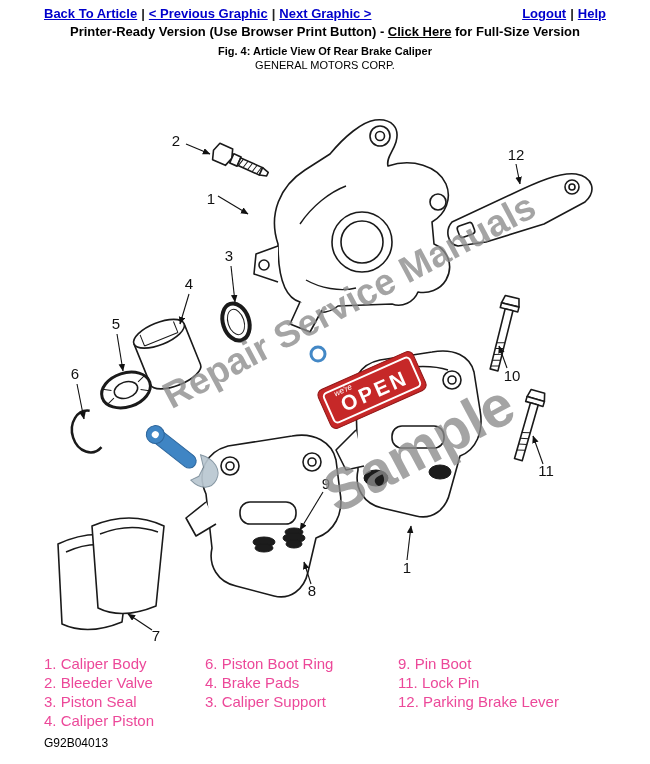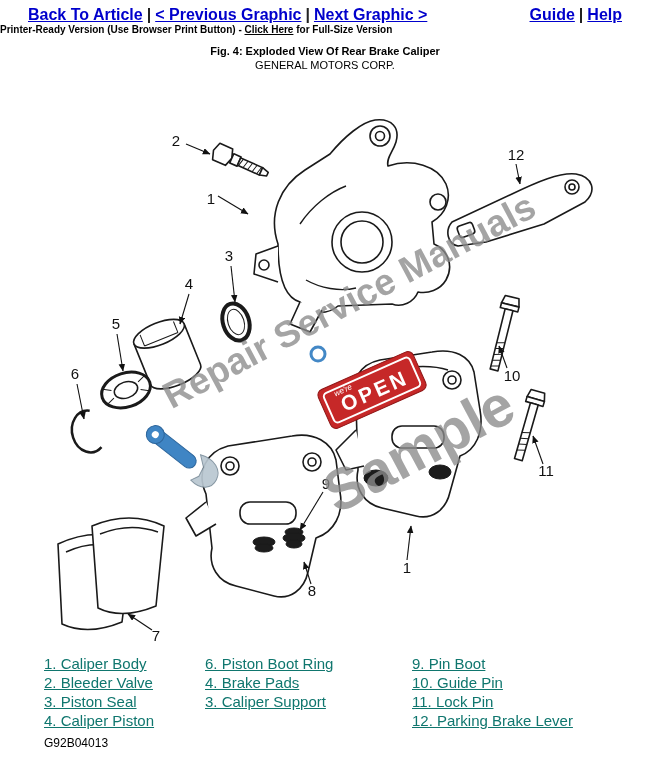--- a/index.html
+++ b/index.html
@@ -1,75 +1,75 @@
 <!DOCTYPE html>
 <html><head>
 <meta charset="utf-8">
 <style>
   html,body { margin:0; padding:0; }
   body {
     width:650px; height:764px; position:relative; overflow:hidden;
     background:#ffffff; font-family:"Liberation Sans", sans-serif; color:#000;
   }
   .nav {
-    position:absolute; top:6px; left:0; right:0; padding:0 28px;
+    position:absolute; top:6px; left:0; right:0; padding:0 44px;
     display:flex; justify-content:space-between;
-    font-size:16px; font-weight:bold;
+    font-size:13px; font-weight:bold;
   }
   .nav a { color:#0000cc; text-decoration:underline; cursor:pointer; }
   .sep { color:#222; margin:0 4px; font-weight:bold; }
   .subheader {
-    position:absolute; top:24px; left:0; width:100%; text-align:left;
-    font-size:10px; font-weight:600;
+    position:absolute; top:24px; left:0; width:100%; text-align:center;
+    font-size:13px; font-weight:600;
   }
   .subheader a { color:#000; text-decoration:underline; cursor:pointer; }
   .figcaption {
     position:absolute; top:45px; left:0; width:100%; text-align:center;
     font-size:11px; font-weight:bold;
   }
   .manufacturer {
     position:absolute; top:59px; left:0; width:100%; text-align:center;
     font-size:11px; font-weight:normal;
   }
   .diagram { position:absolute; top:74px; left:0; }
   .legend {
     position:absolute; top:654px; left:44px; display:flex;
-    font-size:15px; line-height:19px; color:#0f766e;text-decoration:underline;
+    font-size:15px; line-height:19px; color:#ec4899;
   }
   .legend .col1 { width:161px; }
   .legend .col2 { width:193px; }
-  .legend .col3 { width:200px;margin-left:14px; }
+  .legend .col3 { width:200px; }
   .docid { position:absolute; top:736px; left:44px; font-size:12px;text-align:center; }
 
   
   .ln  { stroke:#1a1a1a; stroke-width:1.6; fill:#ffffff; stroke-linejoin:round; }
   .lnf { stroke:#1a1a1a; stroke-width:1.4; fill:none; }
   .thin{ stroke:#1a1a1a; stroke-width:1; fill:none; }
   .dark{ fill:#1c1c1c; stroke:#1a1a1a; stroke-width:1; }
   .leader { stroke:#111; stroke-width:1.1; fill:none; marker-end:url(#arr); }
   .callout { font-family:"Liberation Sans",sans-serif; font-size:15px; fill:#111; text-anchor:middle; }
   .wm { font-family:"Liberation Sans",sans-serif; font-weight:bold; fill:#8b8b8b; text-anchor:middle; }
 </style>
 </head>
 <body>
 
 <div class="nav">
   <div class="nav-left">
     <a>Back To Article</a><span class="sep">|</span><a>&lt; Previous Graphic</a><span class="sep">|</span><a>Next Graphic &gt;</a>
   </div>
   <div class="nav-right">
-    <a>Guide</a><span class="sep">|</span><a>Help</a>
+    <a>Logout</a><span class="sep">|</span><a>Help</a>
   </div>
 </div>
 
 <div class="subheader">
   <span>Printer-Ready Version (Use Browser Print Button) - </span><a>Click Here</a><span> for Full-Size Version</span>
 </div>
 
-<div class="figcaption">Fig. 4: Exploded View Of Rear Brake Caliper</div>
+<div class="figcaption">Fig. 4: Article View Of Rear Brake Caliper</div>
 <div class="manufacturer">GENERAL MOTORS CORP.</div>
 
 <svg class="diagram" width="650" height="578" viewBox="0 0 650 578" xmlns="http://www.w3.org/2000/svg">
   <defs>
     <marker id="arr" markerWidth="7" markerHeight="7" refX="6.5" refY="3" orient="auto">
       <path d="M0,0 L7,3 L0,6 Z" fill="#111"></path>
     </marker>
   </defs>
 
   <g>
@@ -233,19 +233,18 @@
     <div>3. Piston Seal</div>
     <div>4. Caliper Piston</div>
   </div>
   <div class="col2">
     <div>6. Piston Boot Ring</div>
     <div>4. Brake Pads</div>
     <div>3. Caliper Support</div>
   </div>
   <div class="col3">
     <div>9. Pin Boot</div>
-    <div>10. Guide Pin</div>
     <div>11. Lock Pin</div>
     <div>12. Parking Brake Lever</div>
   </div>
 </div>
 
 <div class="docid">G92B04013</div>
 
 </body></html>

